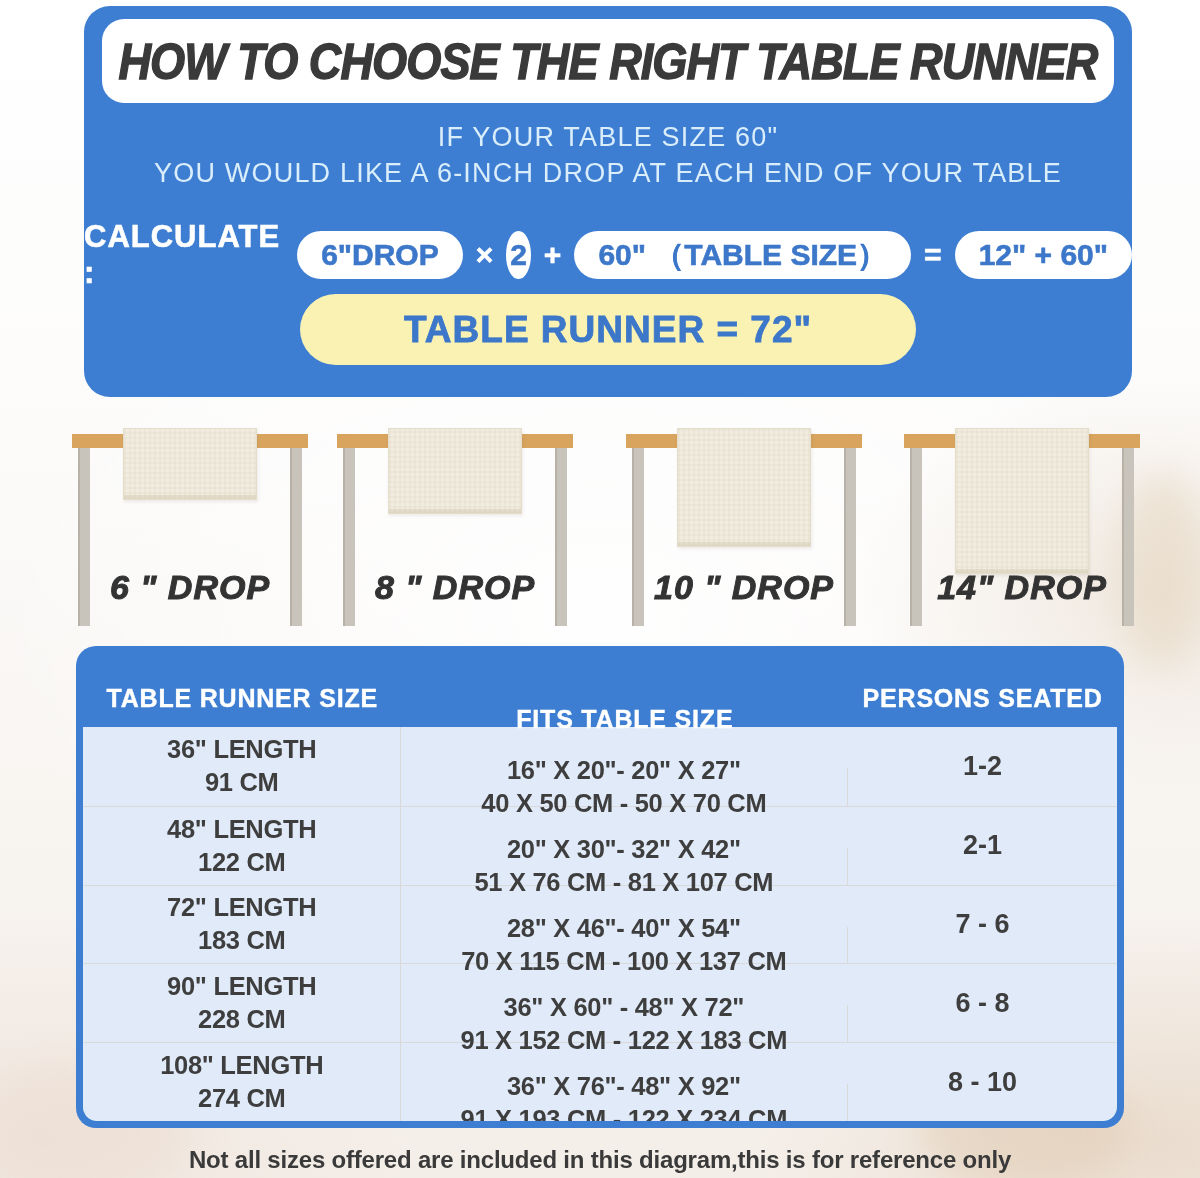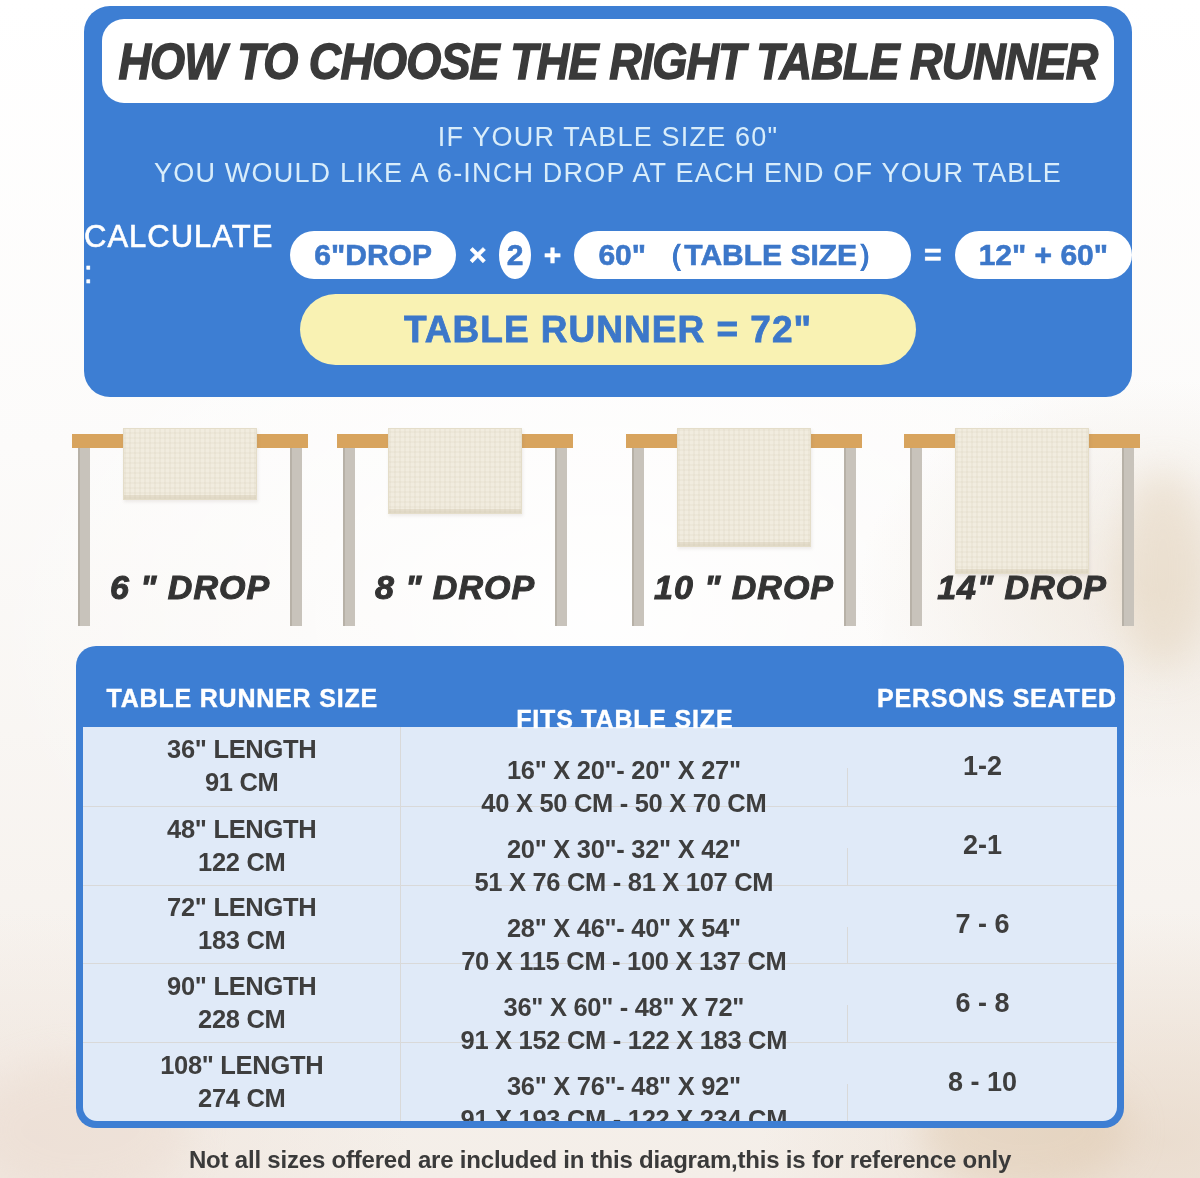--- a/index.html
+++ b/index.html
@@ -27,21 +27,21 @@
       font-size:47px;font-weight:700;font-style:italic;color:var(--dark-text,#3a3a3a);
       letter-spacing:-1px;white-space:nowrap;transform:scaleX(0.96) scaleY(1.08);
       -webkit-text-stroke:1.3px var(--dark-text,#3a3a3a);}
   .hero-sub{position:absolute;width:100%;text-align:center;color:var(--light-blue-text,#d9edfa);
             font-weight:400;letter-spacing:1.2px;}
   .hero-sub.s1{top:116px;font-size:27px;}
   .hero-sub.s2{top:152px;font-size:27px;}
 
   .formula-row{position:absolute;left:0;top:224px;width:100%;height:50px;
                display:flex;align-items:center;justify-content:center;gap:13px;}
-  .calc-label{color:#ffffff;font-size:31px;font-weight:400;letter-spacing:1px;
+  .calc-label{color:#ffffff;font-size:31px;font-weight:700;letter-spacing:1px;
               -webkit-text-stroke:0.6px #ffffff;margin-right:4px;}
   .pill{background:#ffffff;border-radius:25px;height:48px;display:flex;align-items:center;justify-content:center;
         padding:0 24px;color:var(--pill-text-blue,#3c77c9);font-size:30px;font-weight:700;
         -webkit-text-stroke:0.6px var(--pill-text-blue,#3c77c9);white-space:nowrap;}
   .op{color:#ffffff;font-size:30px;font-weight:700;-webkit-text-stroke:0.6px #ffffff;}
   .circle{background:#ffffff;border-radius:50%;width:48px;height:48px;padding:0;
           display:flex;align-items:center;justify-content:center;}
 
   .final-pill{position:absolute;left:50%;top:288px;transform:translateX(-50%);
               width:616px;height:71px;background:var(--yellow,#f9f2b3);border-radius:36px;
@@ -67,21 +67,21 @@
   .drop-label{position:absolute;left:0;top:140px;width:100%;text-align:center;z-index:4;
               font-size:34px;font-weight:700;font-style:italic;color:#333333;letter-spacing:1px;
               -webkit-text-stroke:1px #333333;white-space:nowrap;}
 
   
   .size-table{position:absolute;left:76px;top:646px;width:1048px;height:482px;
               background:var(--blue,#3d7ed3);border-radius:20px;}
   .thead{position:absolute;left:7px;top:12px;right:7px;height:81px;display:flex;align-items:center;}
   .th{text-align:center;color:#ffffff;font-size:25px;font-weight:700;letter-spacing:0.8px;
       -webkit-text-stroke:0.4px #ffffff;}
-  .c1{width:30.8%;} .c2{width:43.2%;margin-top:41px;} .c3{width:26%;text-align:right;}
+  .c1{width:30.8%;} .c2{width:43.2%;margin-top:41px;} .c3{width:26%;}
   .tbody{position:absolute;left:7px;right:7px;top:81px;bottom:7px;
          background:rgba(255,255,255,0.84);border-radius:0 0 14px 14px;overflow:hidden;}
   .trow{height:20%;display:flex;align-items:center;box-sizing:border-box;}
   .trow + .trow{border-top:1px solid #d9d9d9;}
   .td{text-align:center;color:#3e3e3e;font-weight:700;box-sizing:border-box;}
   .td.c1,.td.c2{align-self:stretch;display:flex;flex-direction:column;justify-content:center;}
   .td.c1{border-right:1px solid #d9d9d9;}
   .td.c2{border-right:1px solid #d9d9d9;}
   .td .ln{font-size:26px;line-height:33px;letter-spacing:-0.3px;transform:scaleX(0.98);white-space:nowrap;}
   .td.c3{font-size:27px;}

